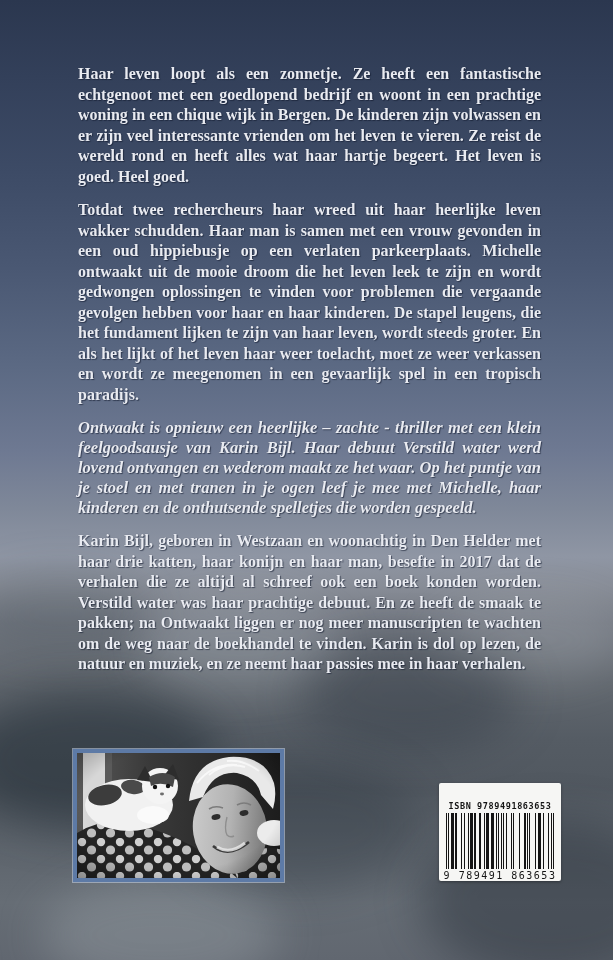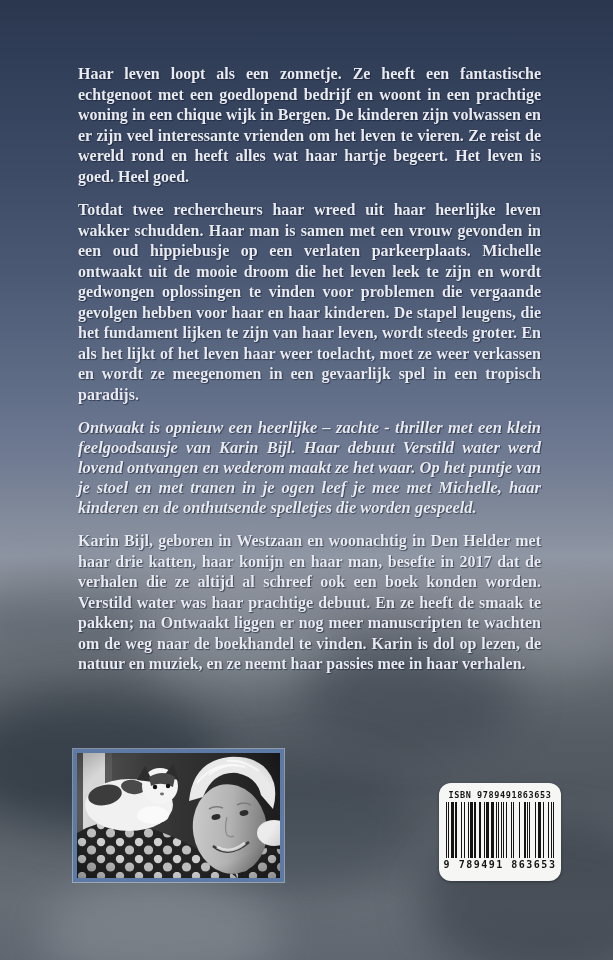--- a/index.html
+++ b/index.html
@@ -37,34 +37,34 @@
 
   .photo-frame{
     position:absolute;left:73px;top:749px;width:203px;height:125px;
     border:4px solid #5d7aa6;outline:1px solid rgba(198,212,232,.55);
     background:#222;overflow:hidden;
   }
   .photo-frame svg{display:block;width:203px;height:125px;}
 
   .barcode{
     position:absolute;left:439px;top:783px;width:122px;height:98px;
-    background:#f6f6f4;border-radius:12px;box-sizing:border-box;
-    padding:7px 7px 4px 7px;box-shadow:0 1px 3px rgba(0,0,0,.35);
+    background:#f6f6f4;border-radius:2px;box-sizing:border-box;
+    padding:18px 7px 4px 7px;box-shadow:0 1px 3px rgba(0,0,0,.35);
     display:flex;flex-direction:column;align-items:center;
   }
   .barcode-label{
     font-family:"DejaVu Sans Mono",monospace;
     font-size:8.5px;font-weight:700;color:#141414;letter-spacing:.6px;
     white-space:nowrap;line-height:10px;margin-bottom:2px;
   }
   .barcode-bars{width:108px;height:56px;}
   .barcode-bars svg{display:block;width:108px;height:56px;}
   .barcode-digits{
     font-family:"DejaVu Sans Mono",monospace;
-    font-size:10px;font-weight:700;color:#141414;letter-spacing:1.5px;
+    font-size:10px;font-weight:400;color:#141414;letter-spacing:1.5px;
     line-height:12px;margin-top:1px;white-space:nowrap;
   }
 </style>
 </head>
 <body>
 
 <div class="cover">
 
   <div class="blob b8"></div>
   <div class="blob b3"></div>

